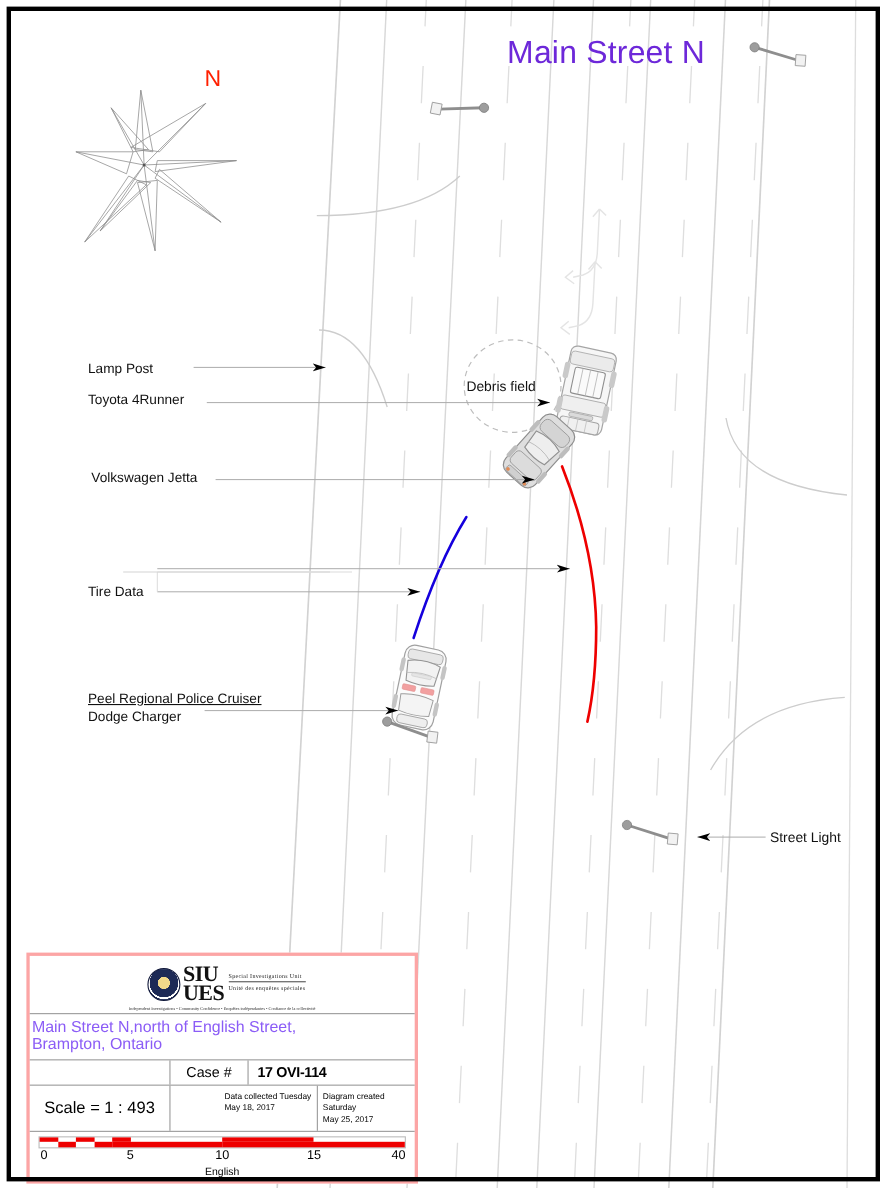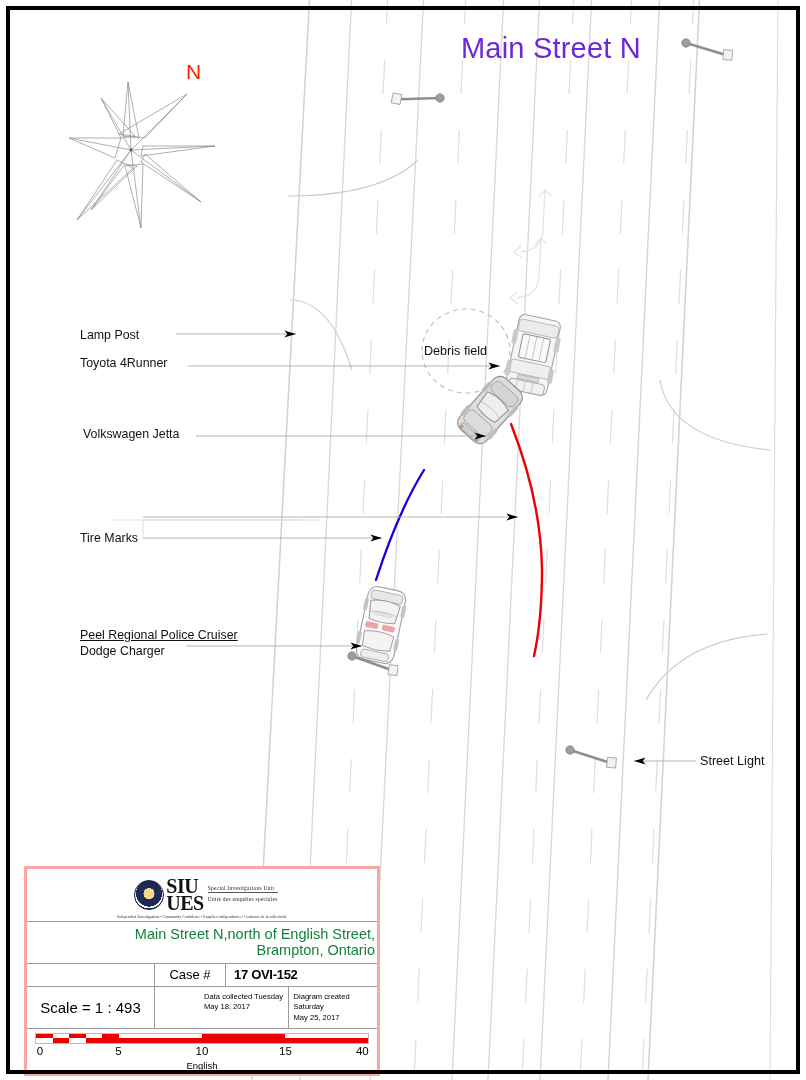--- a/index.html
+++ b/index.html
@@ -78,25 +78,25 @@
   .tb-row:last-child { border-bottom: none; }
   .tb-logo {
     height: 52px;
     display: flex;
     align-items: center;
     justify-content: center;
     width: 100%;
   }
   .tb-location {
     width: 100%;
-    text-align: right;
+    text-align: left;
     font-size: 14.5px;
     line-height: 1.12;
     padding: 4px 2px 5px 2px;
-    color: #15803d;
+    color: #8b5cf6;
   }
   .tb-case-blank { flex: 0 0 127px; border-right: 1px solid #9a9a9a; }
   .tb-case-label {
     flex: 0 0 70px;
     text-align: center;
     font-size: 13px;
     padding: 3px 0 4px 0;
     border-right: 1px solid #9a9a9a;
   }
   .tb-case-value {
@@ -371,21 +371,21 @@
   <div class="street-title" style="left:461px; top:32px;">Main Street N</div>
 
   <div class="north-label" style="left:186px; top:60px;">N</div>
 
   <div class="callout-label" style="left:80px; top:327px;">Lamp Post</div>
 
   <div class="callout-label" style="left:80px; top:355px;">Toyota 4Runner</div>
 
   <div class="callout-label" style="left:83px; top:426px;">Volkswagen Jetta</div>
 
-  <div class="callout-label" style="left:80px; top:530px;">Tire Marks</div>
+  <div class="callout-label" style="left:80px; top:530px;">Tire Data</div>
 
   <div class="callout-label" style="left:80px; top:627px;text-decoration:underline;">Peel Regional Police Cruiser</div>
   <div class="callout-label" style="left:80px; top:643px;">Dodge Charger</div>
 
   <div class="feature-label" style="left:424px; top:344px;">Debris field</div>
 
   <div class="feature-label" style="left:700px; top:754px;">Street Light</div>
 
   <div id="titleblock">
 
@@ -409,21 +409,21 @@
     <div class="tb-row">
       <div class="tb-location">
         <div>Main Street N,north of English Street,</div>
         <div>Brampton, Ontario</div>
       </div>
     </div>
 
     <div class="tb-row">
       <div class="tb-case-blank"></div>
       <div class="tb-case-label">Case #</div>
-      <div class="tb-case-value">17 OVI-152</div>
+      <div class="tb-case-value">17 OVI-114</div>
     </div>
 
     <div class="tb-row">
       <div class="tb-scale">Scale =  1 : 493</div>
       <div class="tb-date first">
         <div>Data collected Tuesday</div>
         <div>May 18, 2017</div>
       </div>
       <div class="tb-date">
         <div>Diagram created Saturday</div>

